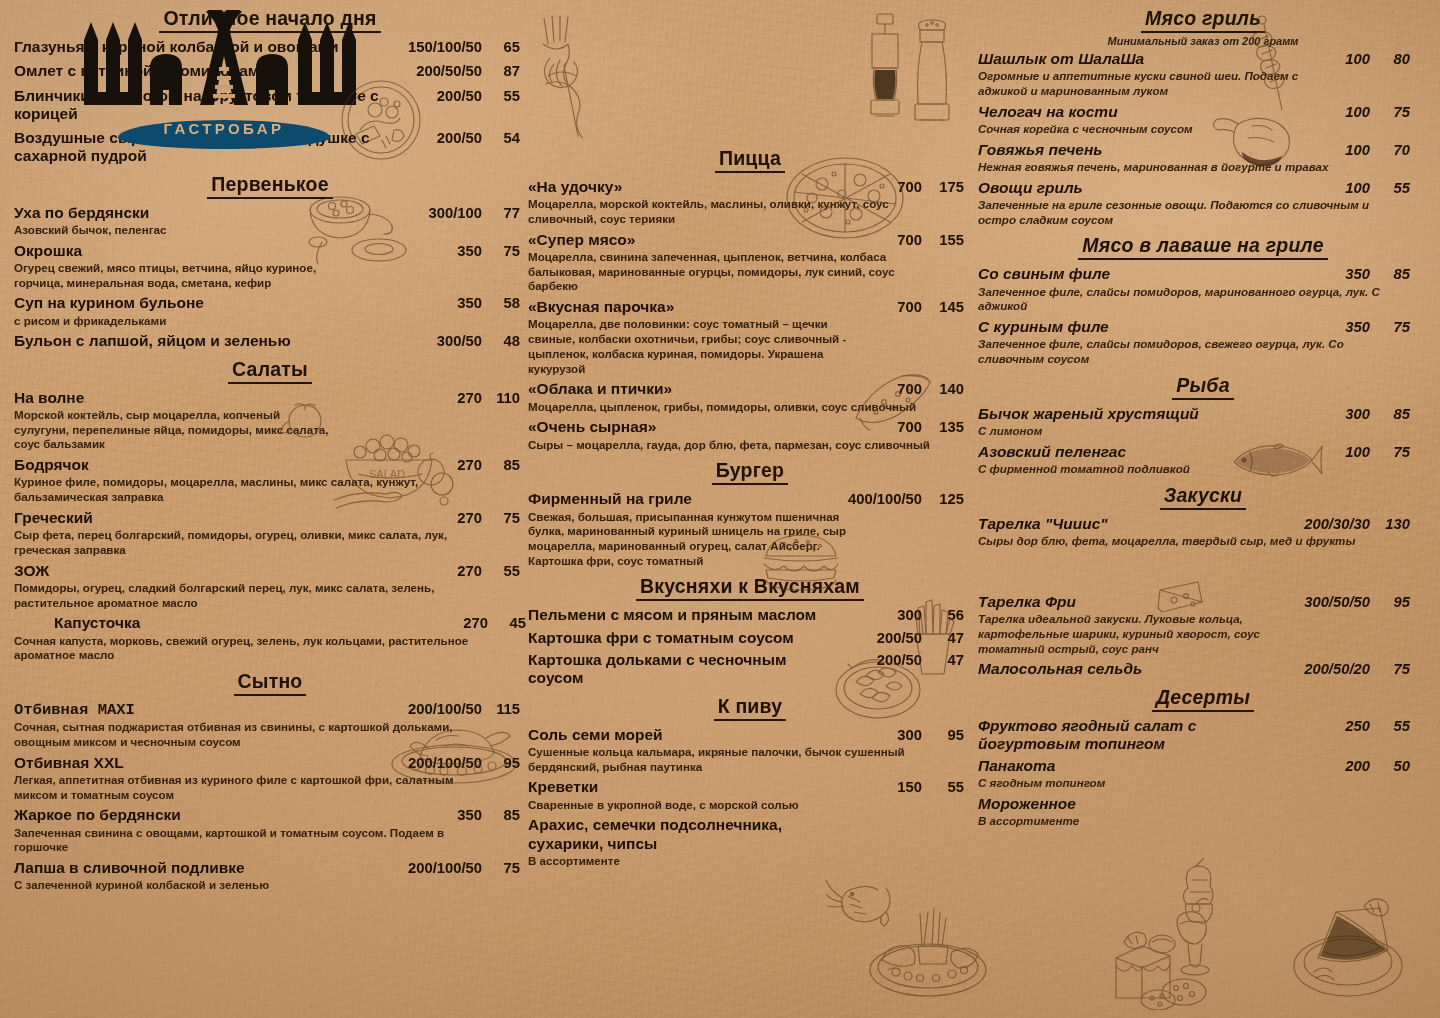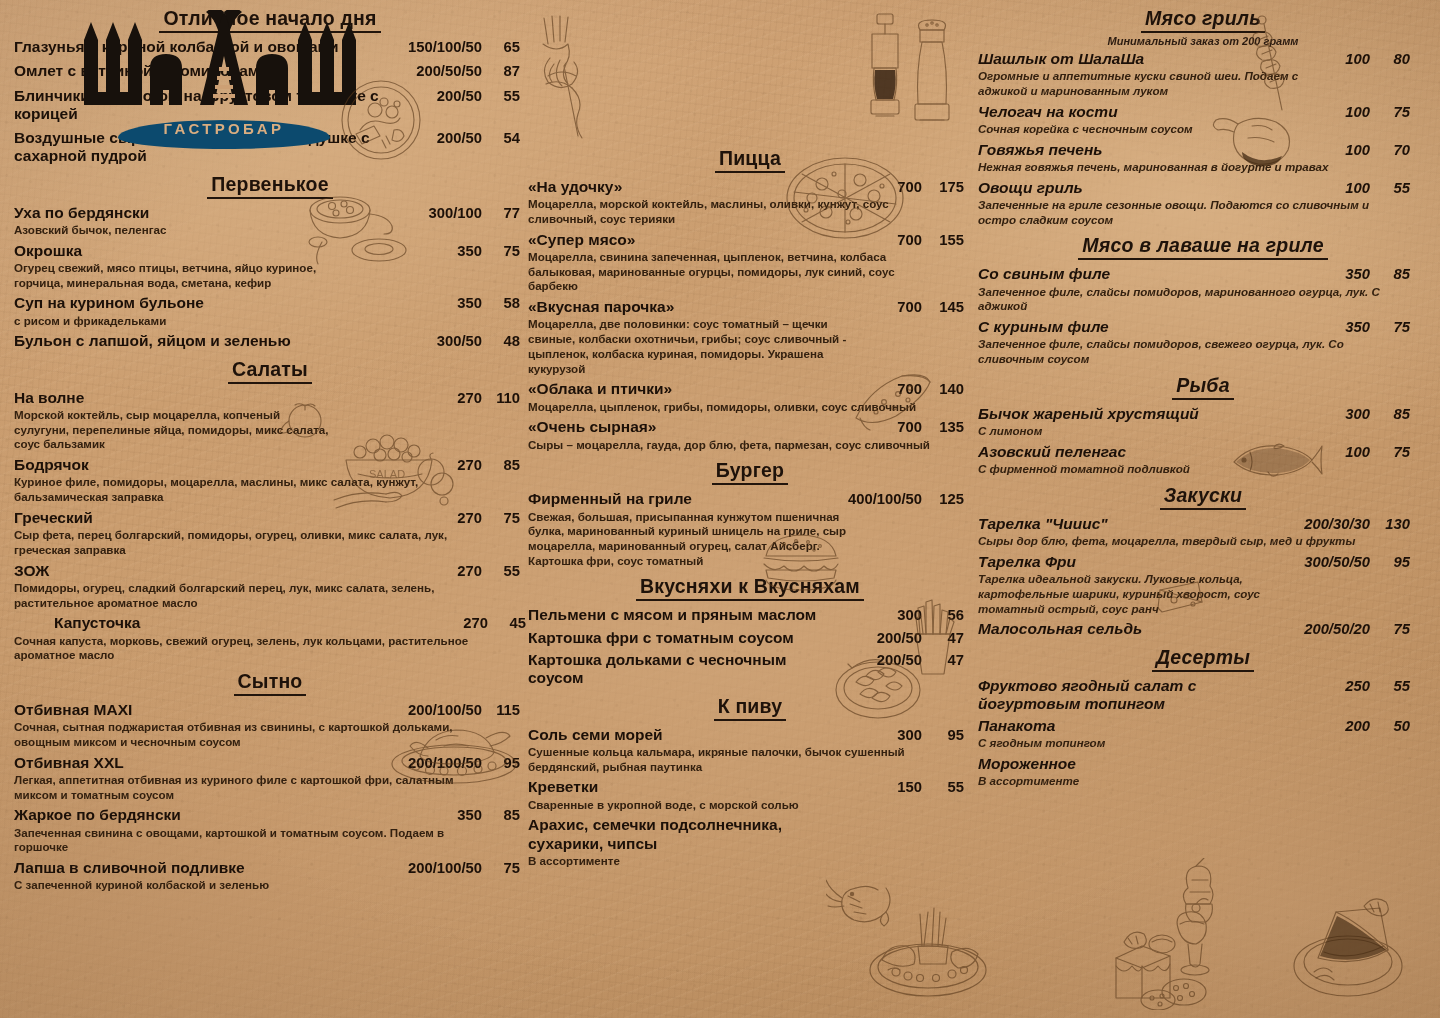--- a/index.html
+++ b/index.html
@@ -217,21 +217,21 @@
         <div class="row">
           <div class="nm" style="max-width: 372px; margin-left: 40px;">Капусточка</div>
           <div class="wt">270</div>
           <div class="pr">45</div>
         </div>
         <div class="desc">Сочная капуста, морковь, свежий огурец, зелень, лук кольцами, растительное ароматное масло</div>
       </div>
       <div class="sec-head"><span>Сытно</span></div>
       <div class="item">
         <div class="row">
-          <div class="nm" style="max-width: 372px;">Отбивная MAXI</div>
+          <div class="nm" style="max-width: 372px; font-family: Liberation Mono, monospace;">Отбивная MAXI</div>
           <div class="wt">200/100/50</div>
           <div class="pr">115</div>
         </div>
         <div class="desc">Сочная, сытная поджаристая отбивная из свинины, с картошкой дольками, овощным миксом и чесночным соусом</div>
       </div>
       <div class="item">
         <div class="row">
           <div class="nm" style="max-width: 372px;">Отбивная XXL</div>
           <div class="wt">200/100/50</div>
           <div class="pr">95</div>
@@ -429,21 +429,21 @@
       <div class="item">
         <div class="row">
           <div class="nm" style="max-width: 300px;">Тарелка "Чииис"</div>
           <div class="wt">200/30/30</div>
           <div class="pr">130</div>
         </div>
         <div class="desc">Сыры дор блю, фета, моцарелла, твердый сыр, мед и фрукты</div>
       </div>
       <div class="item">
         <div class="row">
-          <div class="nm" style="max-width: 300px;">Тарелка Фри</div>
+          <div class="nm" style="max-width: 300px; margin-top: 40px;">Тарелка Фри</div>
           <div class="wt">300/50/50</div>
           <div class="pr">95</div>
         </div>
         <div class="desc" style="max-width: 66%;">Тарелка идеальной закуски. Луковые кольца, картофельные шарики, куриный хворост, соус томатный острый, соус ранч</div>
       </div>
       <div class="item">
         <div class="row">
           <div class="nm" style="max-width: 300px;">Малосольная сельдь</div>
           <div class="wt">200/50/20</div>
           <div class="pr">75</div>

